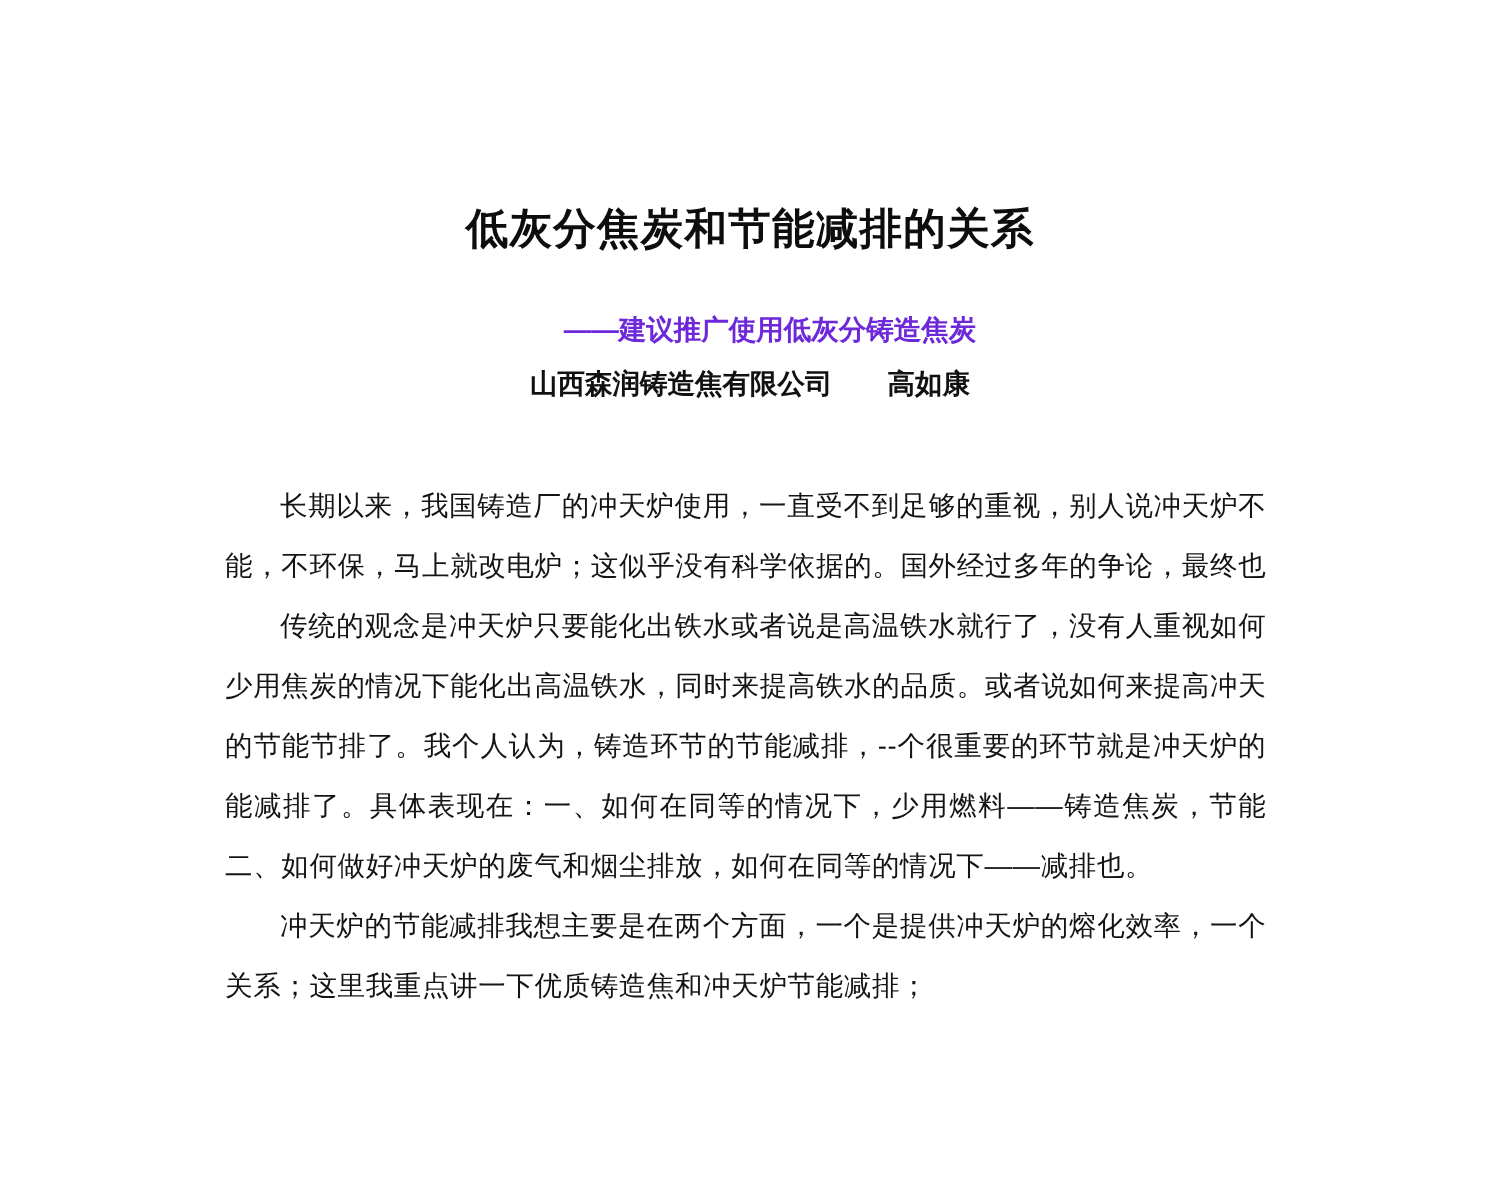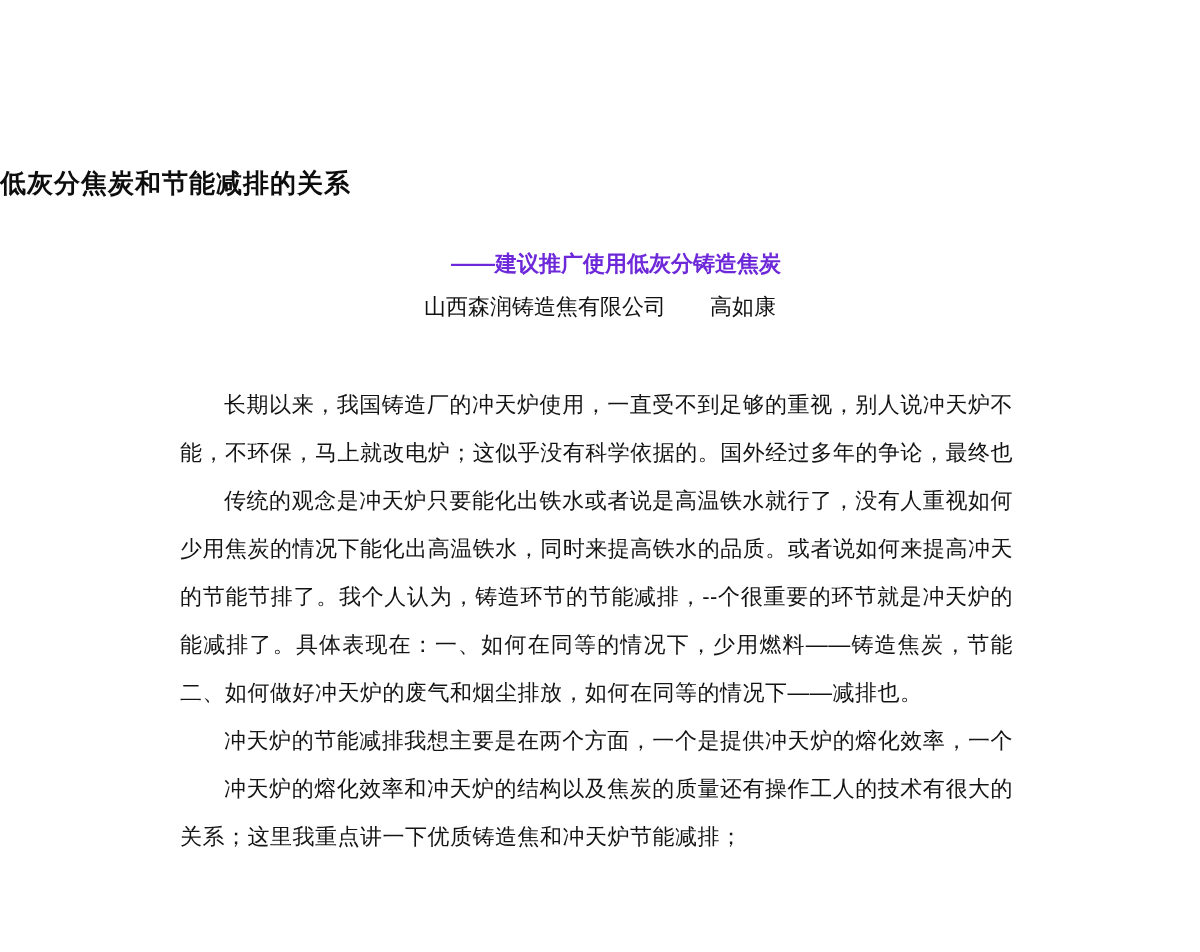--- a/index.html
+++ b/index.html
@@ -16,22 +16,22 @@
     color: #151515;
     overflow: hidden;
     font-family: "Liberation Sans", sans-serif;
   }
   .title {
     position: absolute;
     top: 158px;
     left: 0;
     width: 100%;
     margin: 0;
-    text-align: left;
-    font-size: 26px;
+    text-align: center;
+    font-size: 34px;
     line-height: 50px;
     font-weight: bold;
     letter-spacing: 1px;
     color: #0d0d0d;
   }
   .subtitle {
     position: absolute;
     top: 230px;
     left: 0;
     width: 100%;
@@ -43,21 +43,21 @@
     color: #6d28d9;
   }
   .byline {
     position: absolute;
     top: 292px;
     left: 0;
     width: 100%;
     text-align: center;
     font-size: 22px;
     line-height: 30px;
-    font-weight: normal;
+    font-weight: bold;
     font-family: "Liberation Serif", serif;
     color: #111;
   }
   .byline .author {
     margin-left: 44px;
   }
   .doc-body {
     position: absolute;
     left: 180px;
     top: 381px;
@@ -112,18 +112,17 @@
       <div class="line">的节能节排了。我个人认为，铸造环节的节能减排，--个很重要的环节就是冲天炉的节</div>
       <div class="line">能减排了。具体表现在：一、如何在同等的情况下，少用燃料——铸造焦炭，节能也；</div>
       <div class="line last">二、如何做好冲天炉的废气和烟尘排放，如何在同等的情况下——减排也。</div>
     </div>
 
     <div class="paragraph">
       <div class="line indent">冲天炉的节能减排我想主要是在两个方面，一个是提供冲天炉的熔化效率，一个是</div>
     </div>
 
     <div class="paragraph">
-      <div class="line indent">冲天炉的熔化效率和冲天炉的结构以及焦炭的质量还有操作工人的技术有很大的</div>
       <div class="line last">关系；这里我重点讲一下优质铸造焦和冲天炉节能减排；</div>
     </div>
 
   </div>
 </div>
 
 </body></html>

